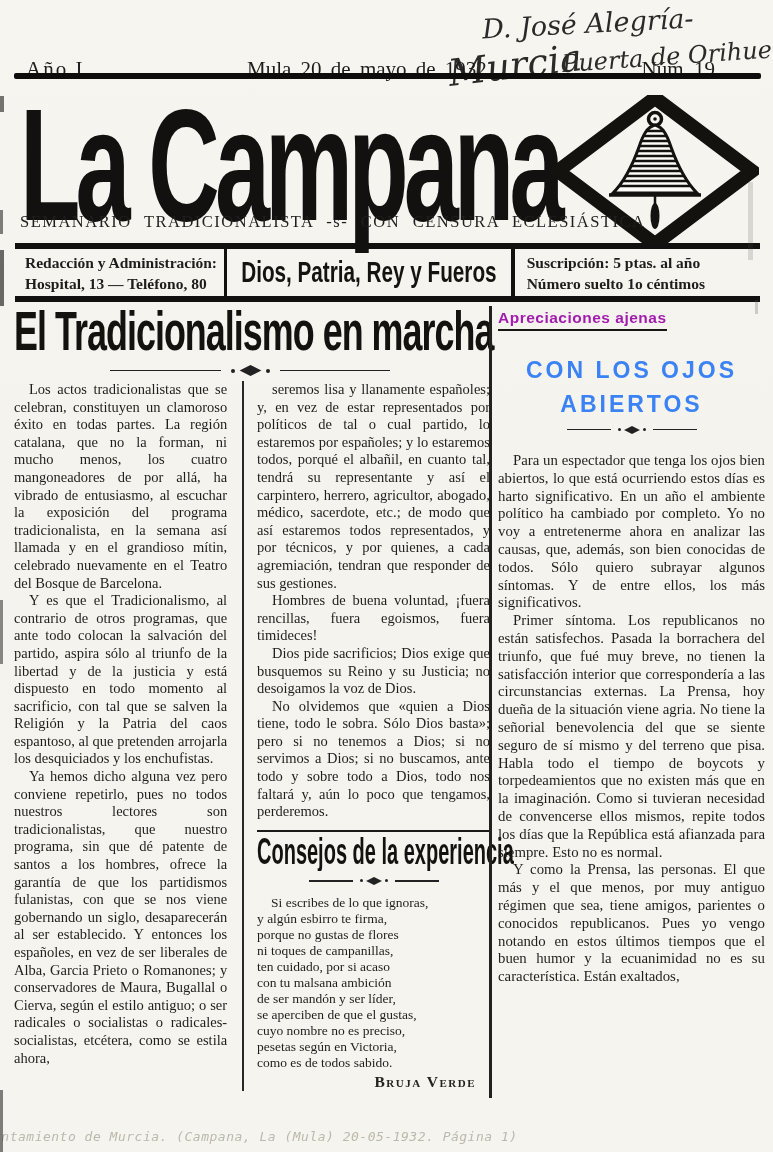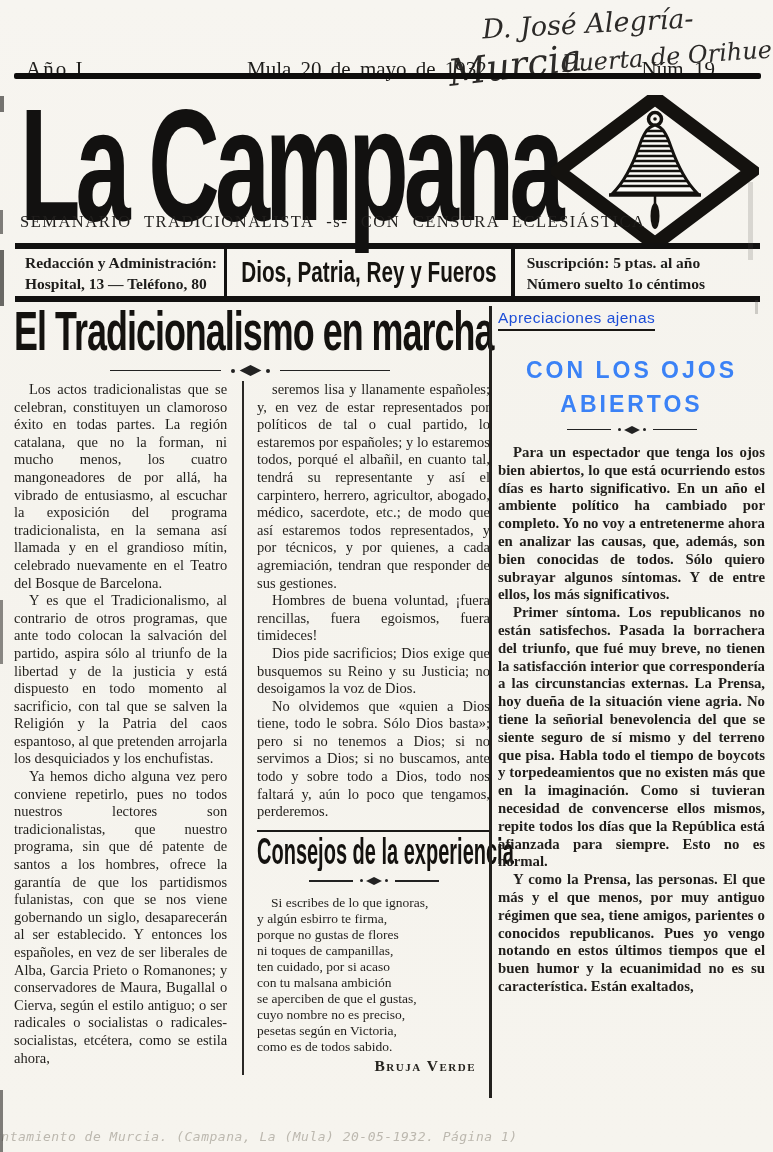--- a/index.html
+++ b/index.html
@@ -88,29 +88,29 @@
   .poem p{margin:0;text-indent:0;font-size:13.5px;line-height:16px;text-align:left;}
   .poem p:first-child{text-indent:14px;}
   .signature{
     text-align:right;font-variant:small-caps;letter-spacing:1.5px;font-size:15.5px;
     padding-right:14px;margin-top:2px;font-weight:bold;color:#26241f;
   }
 
   
   .right-col{position:absolute;left:498px;top:309px;width:267px;}
   .kicker{
-    font-family:"Liberation Sans", sans-serif;font-weight:normal;font-size:15.5px;
-    letter-spacing:0.5px;color:#1d4ed8;display:inline-block;
+    font-family:"Liberation Sans", sans-serif;font-weight:bold;font-size:15.5px;
+    letter-spacing:0.5px;color:#a21caf;display:inline-block;
     border-bottom:2.5px solid #191713;padding-bottom:2px;
   }
   .ojos-headline{
     margin-top:22px;text-align:center;font-family:"Liberation Sans", sans-serif;
     font-weight:bold;font-size:23px;line-height:34px;letter-spacing:3px;color:#3b82f6;
   }
-  .right-col .textcol{margin-top:10px;font-size:14.8px;line-height:17.8px;font-weight:bold;}
+  .right-col .textcol{margin-top:18px;font-size:14.8px;line-height:17.8px;}
   .vrule-main{position:absolute;left:489px;top:306px;width:2.5px;height:792px;background:#23211e;}
 
   
   .watermark{
     position:absolute;left:-7px;top:1129px;font-family:"DejaVu Sans Mono", monospace;
     font-style:italic;font-size:13px;letter-spacing:0.5px;color:#bcb8af;white-space:nowrap;
   }
 
   
   .artifact{position:absolute;background:#2e2c29;}
@@ -213,20 +213,21 @@
         <div class="dot"></div>
         <div class="line"></div>
     </div>
     <div class="poem">
       <p>Si escribes de lo que ignoras,</p>
       <p>y algún esbirro te firma,</p>
       <p>porque no gustas de flores</p>
       <p>ni toques de campanillas,</p>
       <p>ten cuidado, por si acaso</p>
       <p>con tu malsana ambición</p>
+      <p>de ser mandón y ser líder,</p>
       <p>se aperciben de que el gustas,</p>
       <p>cuyo nombre no es preciso,</p>
       <p>pesetas según en Victoria,</p>
       <p>como es de todos sabido.</p>
     </div>
     <div class="signature">Bruja Verde</div>
   </div>
 </div>
 
 <div class="vrule-main"></div>

